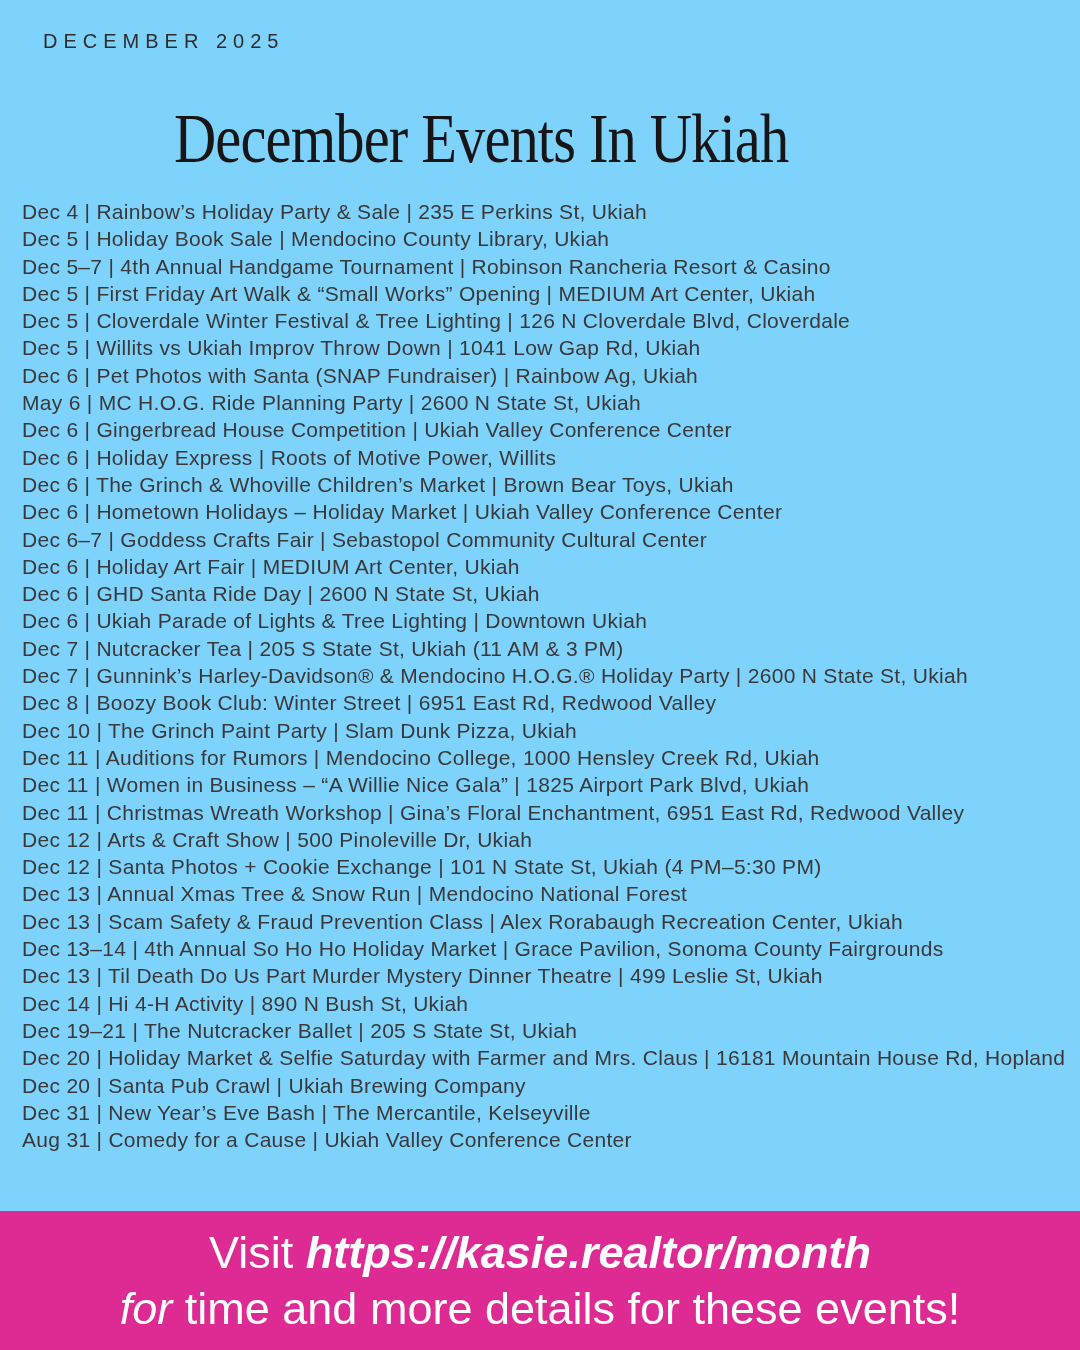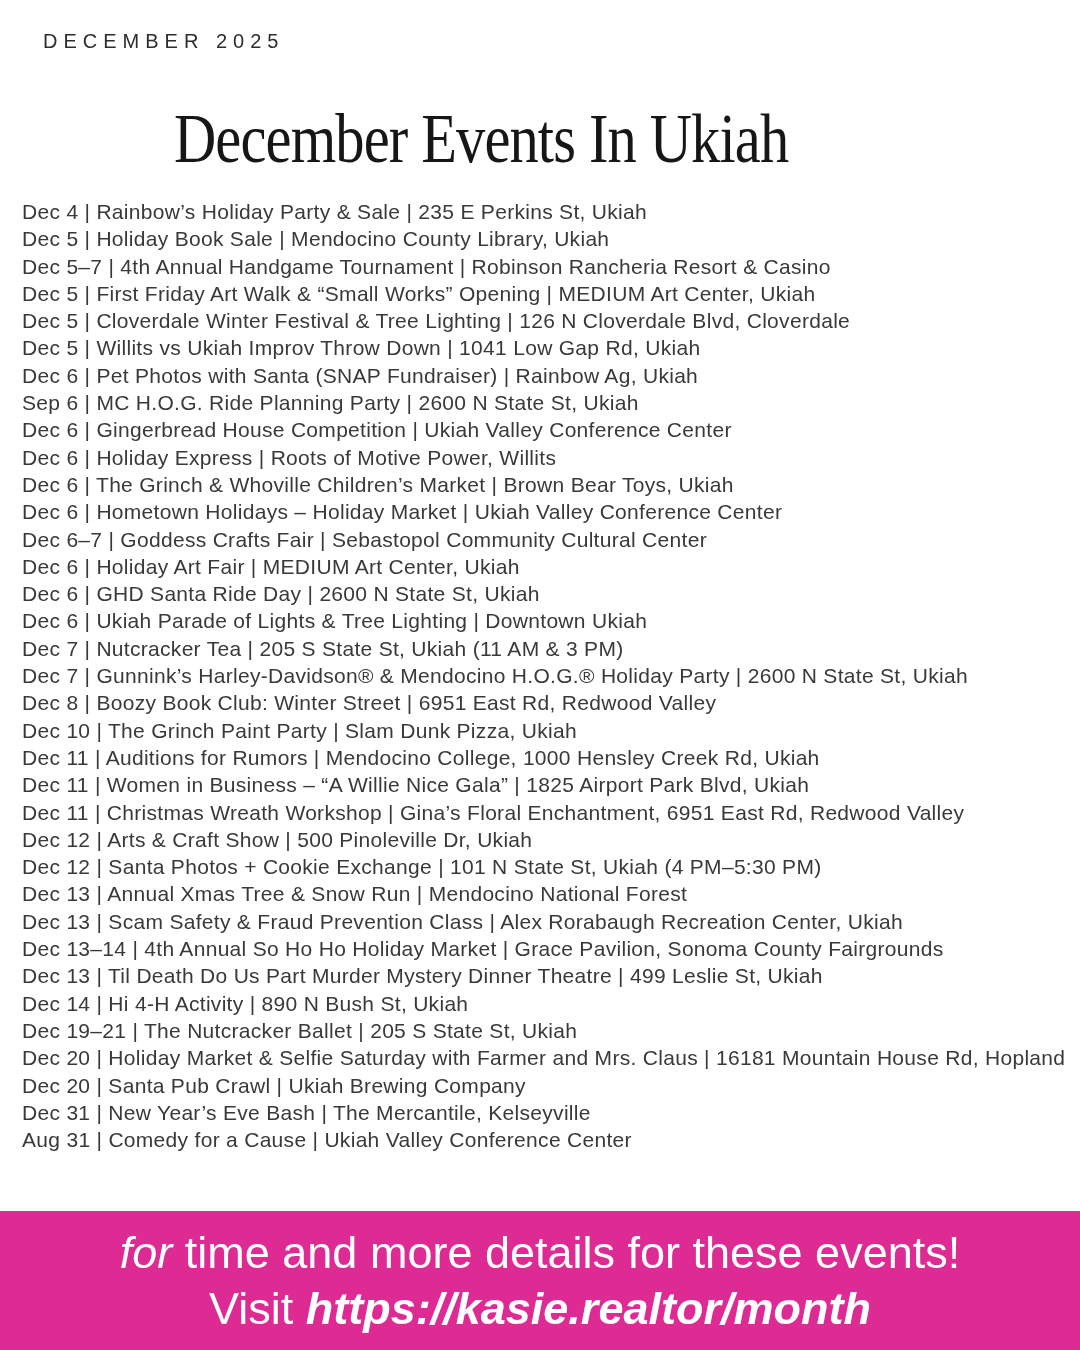--- a/index.html
+++ b/index.html
@@ -6,21 +6,21 @@
   html, body { width: 1080px; height: 1350px; }
   body {
     font-family: "Liberation Sans", sans-serif;
     background: #f3eaea;
     position: relative;
     overflow: hidden;
   }
   .page {
     position: absolute;
     inset: 0;
-    background: #ffffff;
+    background: #7dd3fc;
   }
   .eyebrow {
     position: absolute;
     left: 43px;
     top: 30px;
     font-size: 20px;
     letter-spacing: 6px;
     font-weight: 500;
     color: #2e2c2d;
   }
@@ -94,21 +94,21 @@
   </div>
 
   <div class="events">
       <div class="event-row">Dec 4 | Rainbow’s Holiday Party &amp; Sale | 235 E Perkins St, Ukiah</div>
       <div class="event-row">Dec 5 | Holiday Book Sale | Mendocino County Library, Ukiah</div>
       <div class="event-row">Dec 5–7 | 4th Annual Handgame Tournament | Robinson Rancheria Resort &amp; Casino</div>
       <div class="event-row">Dec 5 | First Friday Art Walk &amp; “Small Works” Opening | MEDIUM Art Center, Ukiah</div>
       <div class="event-row">Dec 5 | Cloverdale Winter Festival &amp; Tree Lighting | 126 N Cloverdale Blvd, Cloverdale</div>
       <div class="event-row">Dec 5 | Willits vs Ukiah Improv Throw Down | 1041 Low Gap Rd, Ukiah</div>
       <div class="event-row">Dec 6 | Pet Photos with Santa (SNAP Fundraiser) | Rainbow Ag, Ukiah</div>
-      <div class="event-row">Sep 6 | MC H.O.G. Ride Planning Party | 2600 N State St, Ukiah</div>
+      <div class="event-row">May 6 | MC H.O.G. Ride Planning Party | 2600 N State St, Ukiah</div>
       <div class="event-row">Dec 6 | Gingerbread House Competition | Ukiah Valley Conference Center</div>
       <div class="event-row">Dec 6 | Holiday Express | Roots of Motive Power, Willits</div>
       <div class="event-row">Dec 6 | The Grinch &amp; Whoville Children’s Market | Brown Bear Toys, Ukiah</div>
       <div class="event-row">Dec 6 | Hometown Holidays – Holiday Market | Ukiah Valley Conference Center</div>
       <div class="event-row">Dec 6–7 | Goddess Crafts Fair | Sebastopol Community Cultural Center</div>
       <div class="event-row">Dec 6 | Holiday Art Fair | MEDIUM Art Center, Ukiah</div>
       <div class="event-row">Dec 6 | GHD Santa Ride Day | 2600 N State St, Ukiah</div>
       <div class="event-row">Dec 6 | Ukiah Parade of Lights &amp; Tree Lighting | Downtown Ukiah</div>
       <div class="event-row">Dec 7 | Nutcracker Tea | 205 S State St, Ukiah (11 AM &amp; 3 PM)</div>
       <div class="event-row">Dec 7 | Gunnink’s Harley-Davidson® &amp; Mendocino H.O.G.® Holiday Party | 2600 N State St, Ukiah</div>
@@ -126,20 +126,20 @@
       <div class="event-row">Dec 14 | Hi 4-H Activity | 890 N Bush St, Ukiah</div>
       <div class="event-row">Dec 19–21 | The Nutcracker Ballet | 205 S State St, Ukiah</div>
       <div class="event-row">Dec 20 | Holiday Market &amp; Selfie Saturday with Farmer and Mrs. Claus | 16181 Mountain House Rd, Hopland</div>
       <div class="event-row">Dec 20 | Santa Pub Crawl | Ukiah Brewing Company</div>
       <div class="event-row">Dec 31 | New Year’s Eve Bash | The Mercantile, Kelseyville</div>
       <div class="event-row">Aug 31 | Comedy for a Cause | Ukiah Valley Conference Center</div>
     </div>
 
   <div class="banner">
     <div class="banner-line">
-      <span class="banner-italic">for</span><span> time and more details for these events!</span>
+      <span>Visit </span><span class="banner-url">https://kasie.realtor/month</span>
     </div>
     <div class="banner-line">
-      <span>Visit </span><span class="banner-url">https://kasie.realtor/month</span>
+      <span class="banner-italic">for</span><span> time and more details for these events!</span>
     </div>
   </div>
 
 </div>
 
 </body></html>

